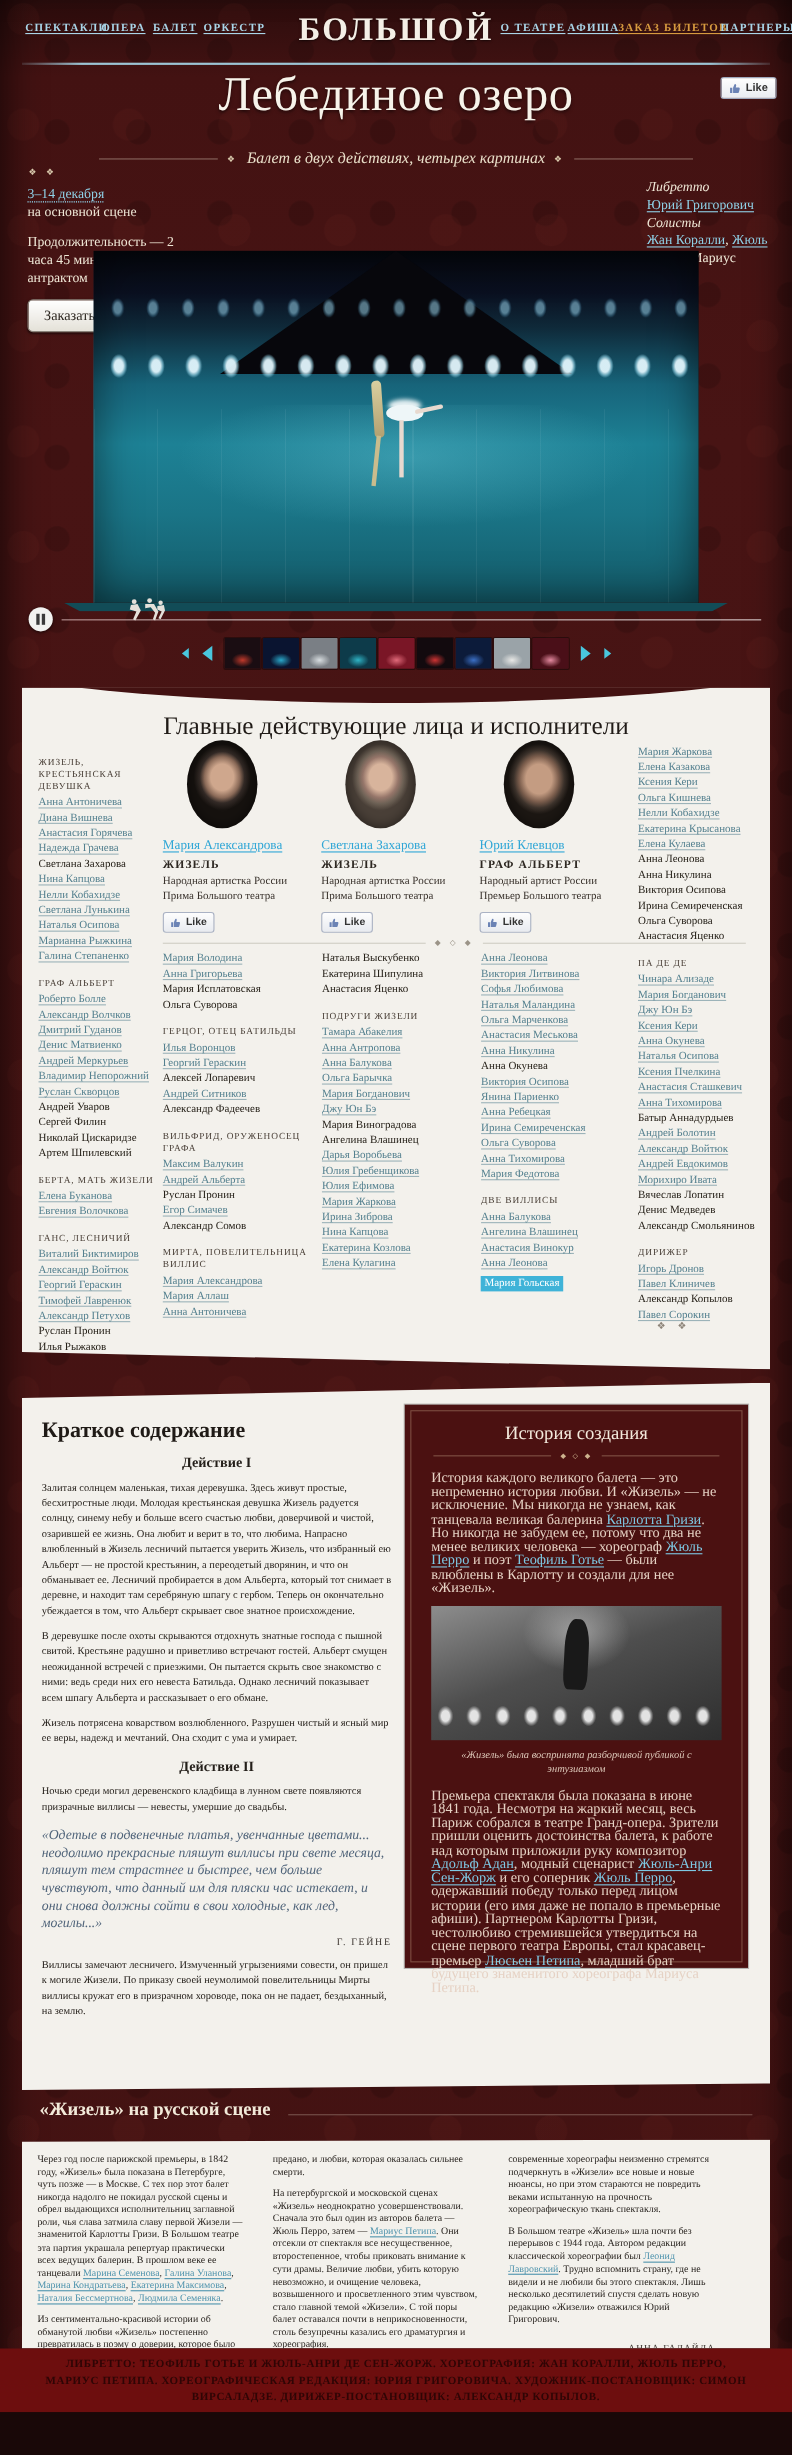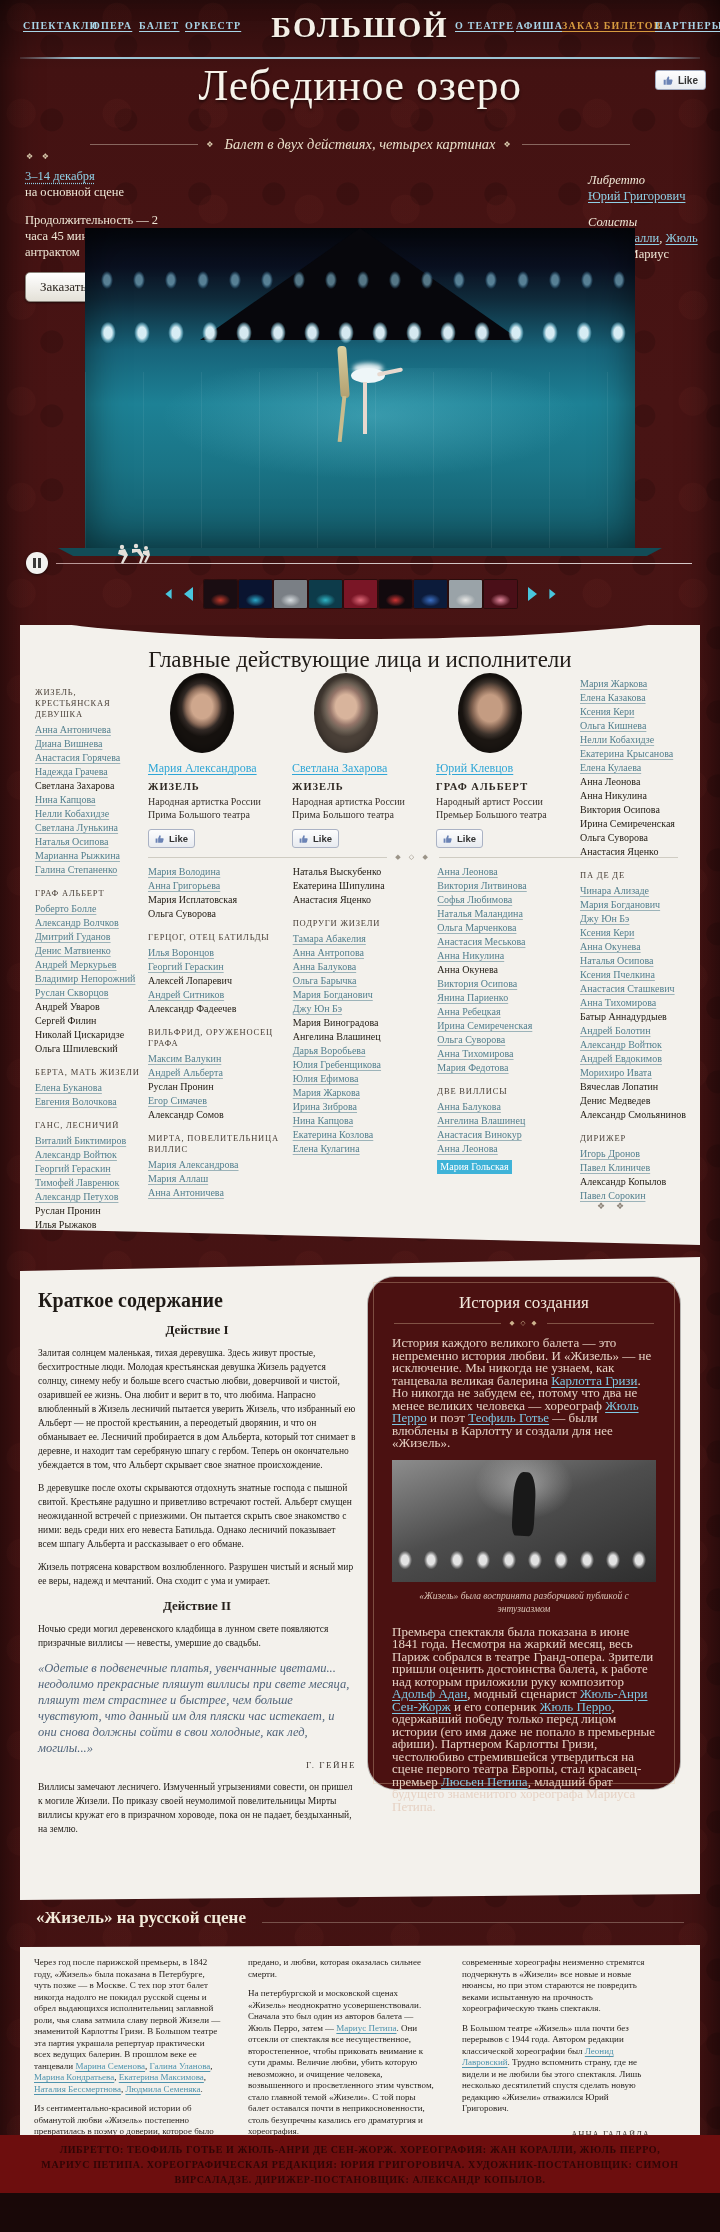--- a/index.html
+++ b/index.html
@@ -30,21 +30,21 @@
      color:#e9dfc9;font-style:italic;font-size:14.5px;}
   .subtitle .ln{width:108px;height:1px;background:rgba(240,230,210,.4);}
   .orn{font-family:"DejaVu Sans",sans-serif;color:#d8c9ac;font-size:8px;letter-spacing:3px;}
   .orn2{position:absolute;top:152px;left:26px;}
   .infoL{position:absolute;left:25px;top:168px;width:150px;color:#efe7d6;font-size:12.5px;line-height:16px;}
   .infoL .dates{color:#8fd0e6;text-decoration:underline dotted;text-underline-offset:3px;}
   .infoL .dur{margin-top:12px;}
   .btn{display:inline-block;margin-top:12px;padding:6px 14px;background:linear-gradient(#ffffff,#e4e1d8);
      border:1px solid #8a837a;border-radius:5px;color:#2c2620;font-size:13px;box-shadow:0 1px 2px rgba(0,0,0,.5);}
   .infoR{position:absolute;left:588px;top:162px;width:120px;color:#efe7d6;font-size:12.5px;line-height:16px;}
-  .infoR .lbl{font-style:italic;margin-top:10px;}
+  .infoR .lbl{font-style:italic;}
   .infoR a, .rlinkD{color:#8fd0e6;text-decoration:underline;text-underline-offset:2px;}
   
   .hero{position:absolute;left:85px;top:228px;width:550px;height:320px;overflow:hidden;
      background:linear-gradient(180deg,#05070d 0%,#0a1020 12%,#0f2a3a 22%,#17647a 38%,#1d8195 55%,#1a7486 75%,#135a68 100%);
      box-shadow:inset 0 0 40px rgba(0,0,0,.55);}
   .peak{position:absolute;left:50%;top:0;transform:translateX(-50%);width:0;height:0;z-index:1;
      border-left:160px solid transparent;border-right:160px solid transparent;border-bottom:112px solid #07070c;}
   .swanrow{position:absolute;left:1%;right:1%;background-repeat:repeat-x;z-index:2;}
   .r0{top:34px;height:40px;background-image:radial-gradient(ellipse 8px 12px at 16px 45%, rgba(150,210,235,.55) 0 40%, rgba(90,160,195,.3) 60%, transparent 75%);background-size:32px 40px;}
   .r1{top:84px;height:46px;background-image:radial-gradient(ellipse 10px 14px at 17px 45%, rgba(225,245,252,.95) 0 40%, rgba(150,215,235,.55) 62%, transparent 78%);background-size:34px 46px;}
@@ -109,21 +109,21 @@
   
   .gap1{height:12px;}
   .syn{position:relative;margin:0 20px;height:643px;background:#f3f1ec;
      clip-path:polygon(0 14px,100% 0,100% calc(100% - 6px),0 100%);}
   .syn-left{position:absolute;left:18px;top:32px;width:318px;color:#26211c;}
   .syn-title{font-size:20px;font-weight:bold;color:#1f1a16;margin:0 0 10px 0;}
   .act-hdr{text-align:center;font-size:13px;font-weight:bold;margin:10px 0 8px;color:#241f1a;}
   .syn-left p{margin:0 0 9px;font-size:9.5px;line-height:14px;}
   .quote{font-style:italic;font-size:12.5px;line-height:16px;color:#50647a;margin:10px 0 4px;}
   .qauthor{text-align:right;font-size:9px;letter-spacing:1.5px;color:#3c3530;margin-bottom:10px;}
-  .hist{position:absolute;left:348px;top:20px;width:312px;height:512px;background:#4b1111;box-shadow:0 0 0 1px rgba(0,0,0,.25);border-radius:27px;}
+  .hist{position:absolute;left:348px;top:20px;width:312px;height:512px;background:#4b1111;box-shadow:0 0 0 1px rgba(0,0,0,.25);}
   .hist::before{content:'';position:absolute;inset:5px;border:1px solid rgba(233,205,168,.32);pointer-events:none;}
   .hist-title{text-align:center;color:#f3e9dc;font-size:17px;margin:16px 0 6px;}
   .hist-orn{display:flex;align-items:center;gap:8px;margin:0 26px 10px;}
   .hist-orn .ln{flex:1;height:1px;background:rgba(233,205,168,.35);}
   .hist-orn .dm{font-family:"DejaVu Sans",sans-serif;font-size:6.5px;color:#cdb28e;letter-spacing:2px;}
   .hist p{margin:0 24px 9px;font-size:13px;line-height:12.5px;color:#e6d2c4;}
   .rlink{color:#7ec8e3;text-decoration:underline;text-underline-offset:2px;}
   .hist .rlink{color:#7ec8e3;}
   .histphoto{position:relative;margin:10px 24px 8px;height:122px;overflow:hidden;
      background:
@@ -278,21 +278,21 @@
           <a class="nm l">Роберто Болле</a>
           <a class="nm l">Александр Волчков</a>
           <a class="nm l">Дмитрий Гуданов</a>
           <a class="nm l">Денис Матвиенко</a>
           <a class="nm l">Андрей Меркурьев</a>
           <a class="nm l">Владимир Непорожний</a>
           <a class="nm l">Руслан Скворцов</a>
           <span class="nm p">Андрей Уваров</span>
           <span class="nm p">Сергей Филин</span>
           <span class="nm p">Николай Цискаридзе</span>
-          <span class="nm p">Ольга Шпилевский</span>
+          <span class="nm p">Артем Шпилевский</span>
         </div>
         <div class="grp">
           <div class="grp-hdr">БЕРТА, МАТЬ ЖИЗЕЛИ</div>
           <a class="nm l">Елена Буканова</a>
           <a class="nm l">Евгения Волочкова</a>
         </div>
         <div class="grp">
           <div class="grp-hdr">ГАНС, ЛЕСНИЧИЙ</div>
           <a class="nm l">Виталий Биктимиров</a>
           <a class="nm l">Александр Войтюк</a>

